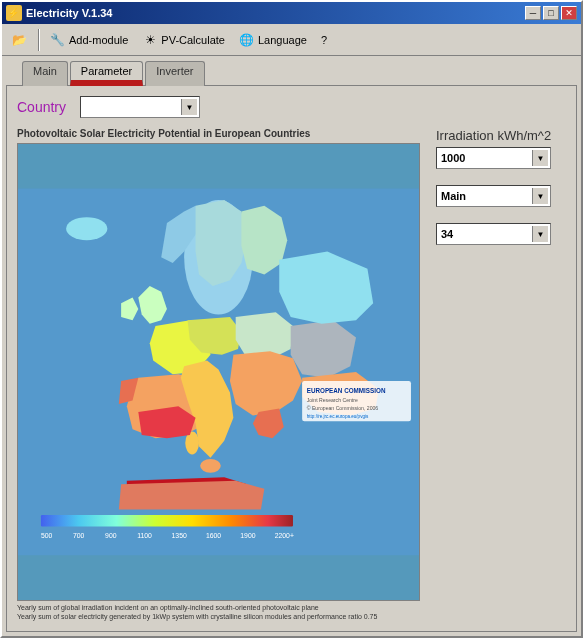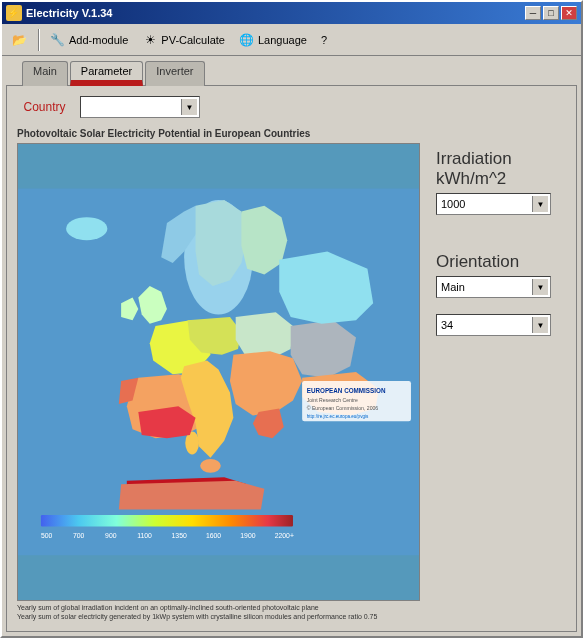--- a/index.html
+++ b/index.html
@@ -141,40 +141,39 @@
       display: flex;
       flex-direction: column;
     }
     .country-row {
       display: flex;
       align-items: center;
       gap: 8px;
       margin-bottom: 10px;
     }
     .country-label {
-      color: #b91c1c;
-      font-size: 12px;
+      color: #a21caf;
+      font-size: 14px;
       width: 55px;
-      text-align: center;
     }
     .select-box {
       height: 22px;
       background: white;
       border: 1px solid #808080;
       border-top-color: #404040;
       border-left-color: #404040;
       display: flex;
       align-items: center;
       justify-content: space-between;
       padding: 0 2px 0 4px;
       cursor: pointer;
       font-size: 11px;
     }
     .select-box.country-select { width: 120px; }
-    .select-box.param-select { width: 115px; }
+    .select-box.param-select { width: 115px; font-weight: bold; }
     .select-arrow {
       width: 16px;
       height: 16px;
       background: #d4d0c8;
       border-left: 1px solid #808080;
       display: flex;
       align-items: center;
       justify-content: center;
       font-size: 8px;
       flex-shrink: 0;
@@ -218,23 +217,22 @@
       flex-direction: column;
       gap: 16px;
       padding-top: 0;
     }
     .param-group {
       display: flex;
       flex-direction: column;
       gap: 4px;
     }
     .param-label {
-      font-size: 17px;
+      font-size: 13px;
       color: #333;
-      margin-top: 21px;
     }
   </style>
 </head>
 <body>
 
 <div class="window">
 
   <div class="title-bar">
     <div class="title-bar-left">
       <div class="title-icon">⚡</div>
@@ -384,21 +382,20 @@
 
         <div class="param-group">
           <span class="param-label">Irradiation kWh/m^2</span>
           <div class="select-box param-select">
             <span>1000</span>
             <div class="select-arrow">▼</div>
           </div>
         </div>
 
         <div class="param-group">
-          <span class="param-label">Orientation</span>
           <div class="select-box param-select">
             <span>Main</span>
             <div class="select-arrow">▼</div>
           </div>
         </div>
 
         <div class="param-group">
           <div class="select-box param-select">
             <span>34</span>
             <div class="select-arrow">▼</div>

